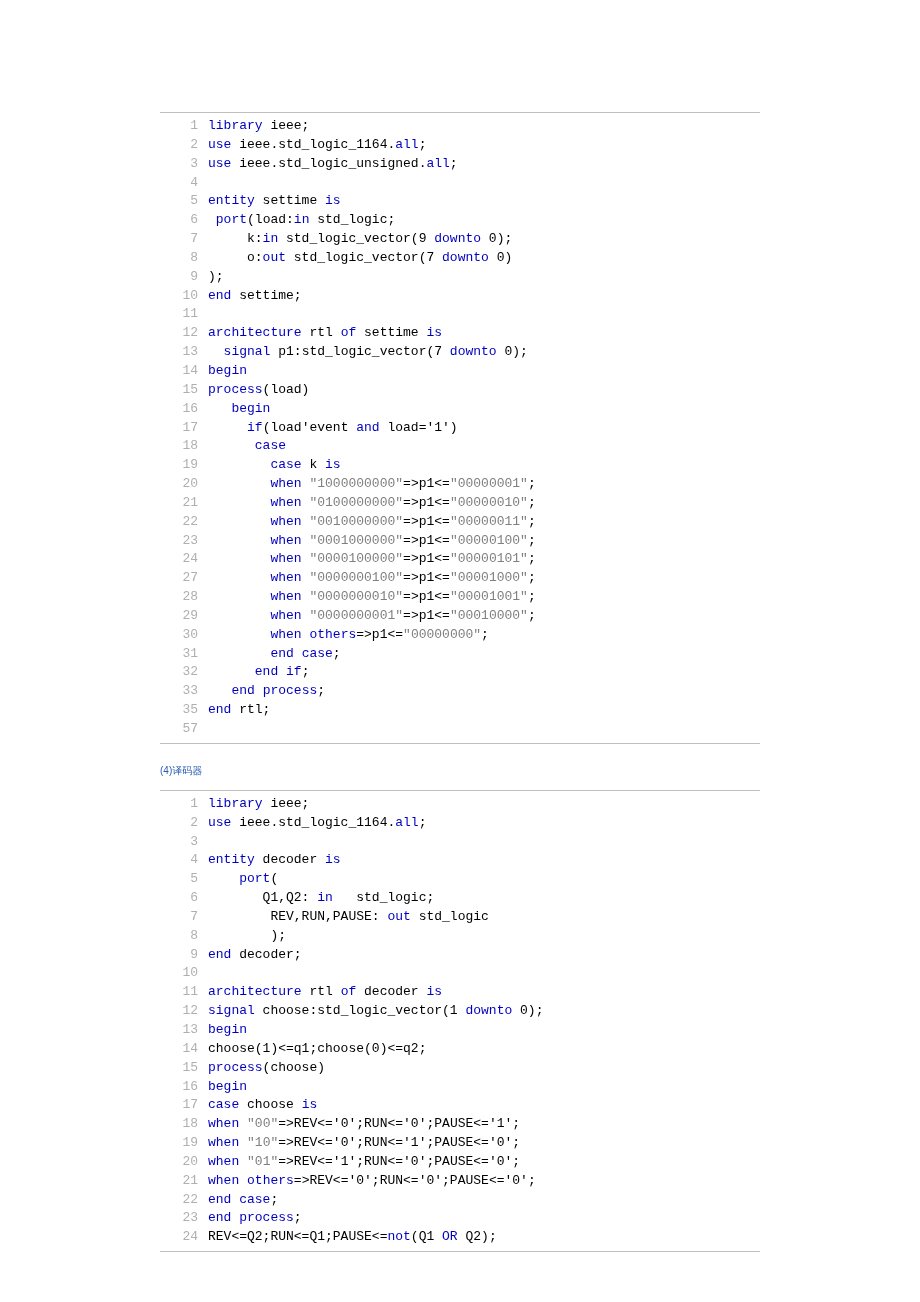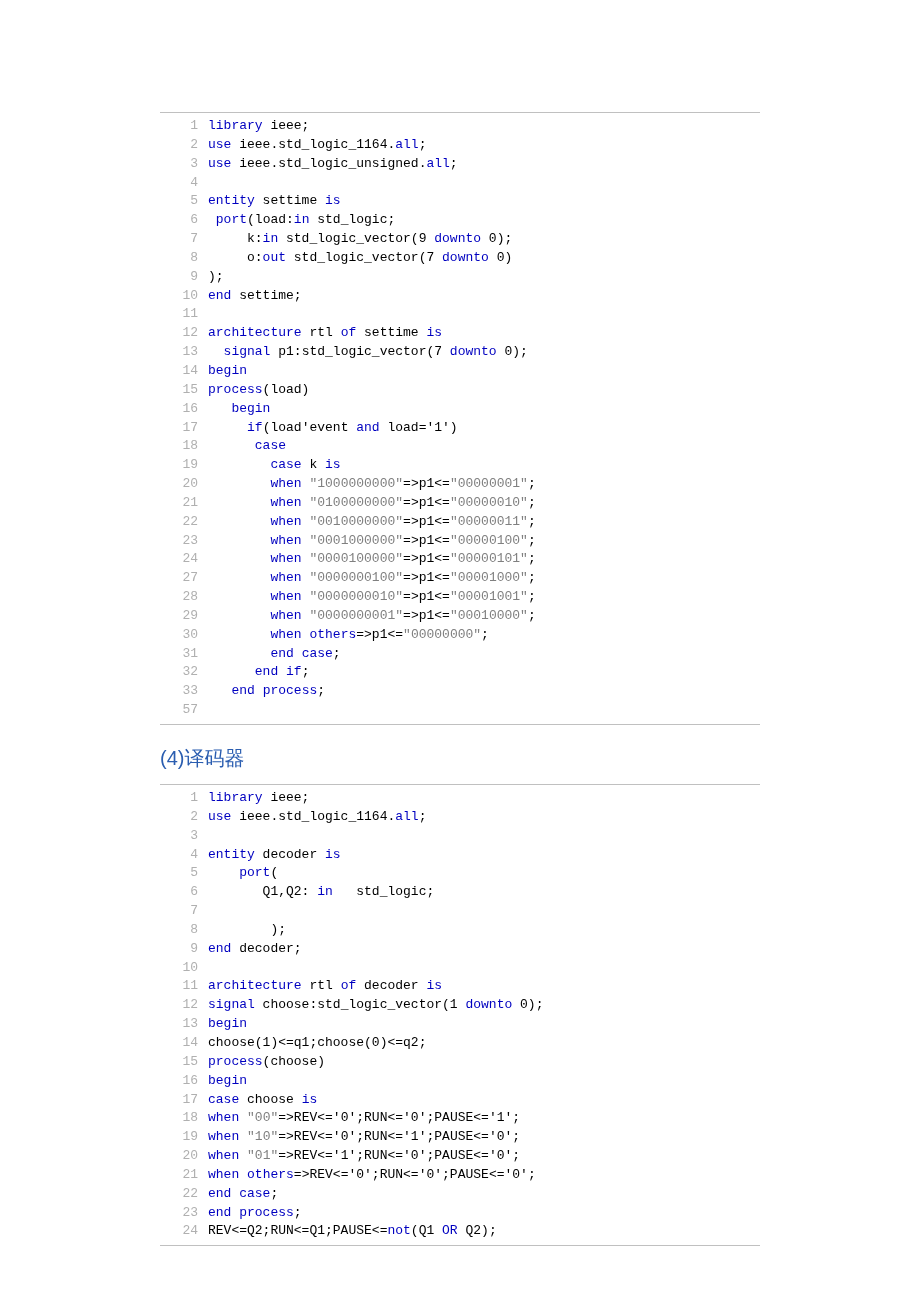--- a/index.html
+++ b/index.html
@@ -29,21 +29,21 @@
     text-align: right;
     color: #b0b0b0;
     padding-right: 10px;
     flex-shrink: 0;
   }
   .kw { color: #0000c0; font-weight: normal; }
   .id { color: #000000; }
   .str { color: #808080; }
   .heading {
     color: #2a5db0;
-    font-size: 20px;
+    font-size: 10px;
     margin: 20px 0 6px 0;
   }
 </style>
 </head>
 <body>
 
 <div class="code-block" id="cb1">
     <div class="code-line"><span class="ln">1</span><span><span class="kw">library</span><span class="id"> ieee;</span></span></div>
     <div class="code-line"><span class="ln">2</span><span><span class="kw">use</span><span class="id"> ieee.std_logic_1164.</span><span class="kw">all</span><span class="id">;</span></span></div>
     <div class="code-line"><span class="ln">3</span><span><span class="kw">use</span><span class="id"> ieee.std_logic_unsigned.</span><span class="kw">all</span><span class="id">;</span></span></div>
@@ -68,33 +68,34 @@
     <div class="code-line"><span class="ln">22</span><span><span class="id">        </span><span class="kw">when</span><span class="id"> </span><span class="str">"0010000000"</span><span class="id">=&gt;p1&lt;=</span><span class="str">"00000011"</span><span class="id">;</span></span></div>
     <div class="code-line"><span class="ln">23</span><span><span class="id">        </span><span class="kw">when</span><span class="id"> </span><span class="str">"0001000000"</span><span class="id">=&gt;p1&lt;=</span><span class="str">"00000100"</span><span class="id">;</span></span></div>
     <div class="code-line"><span class="ln">24</span><span><span class="id">        </span><span class="kw">when</span><span class="id"> </span><span class="str">"0000100000"</span><span class="id">=&gt;p1&lt;=</span><span class="str">"00000101"</span><span class="id">;</span></span></div>
     <div class="code-line"><span class="ln">27</span><span><span class="id">        </span><span class="kw">when</span><span class="id"> </span><span class="str">"0000000100"</span><span class="id">=&gt;p1&lt;=</span><span class="str">"00001000"</span><span class="id">;</span></span></div>
     <div class="code-line"><span class="ln">28</span><span><span class="id">        </span><span class="kw">when</span><span class="id"> </span><span class="str">"0000000010"</span><span class="id">=&gt;p1&lt;=</span><span class="str">"00001001"</span><span class="id">;</span></span></div>
     <div class="code-line"><span class="ln">29</span><span><span class="id">        </span><span class="kw">when</span><span class="id"> </span><span class="str">"0000000001"</span><span class="id">=&gt;p1&lt;=</span><span class="str">"00010000"</span><span class="id">;</span></span></div>
     <div class="code-line"><span class="ln">30</span><span><span class="id">        </span><span class="kw">when</span><span class="id"> </span><span class="kw">others</span><span class="id">=&gt;p1&lt;=</span><span class="str">"00000000"</span><span class="id">;</span></span></div>
     <div class="code-line"><span class="ln">31</span><span><span class="id">        </span><span class="kw">end</span><span class="id"> </span><span class="kw">case</span><span class="id">;</span></span></div>
     <div class="code-line"><span class="ln">32</span><span><span class="id">      </span><span class="kw">end</span><span class="id"> </span><span class="kw">if</span><span class="id">;</span></span></div>
     <div class="code-line"><span class="ln">33</span><span><span class="id">   </span><span class="kw">end</span><span class="id"> </span><span class="kw">process</span><span class="id">;</span></span></div>
+    <div class="code-line"><span class="ln">35</span><span><span class="kw">end</span><span class="id"> rtl;</span></span></div>
     <div class="code-line"><span class="ln">57</span><span></span></div>
   </div>
 
 <div class="heading">(4)译码器</div>
 
 <div class="code-block" id="cb2">
     <div class="code-line"><span class="ln">1</span><span><span class="kw">library</span><span class="id"> ieee;</span></span></div>
     <div class="code-line"><span class="ln">2</span><span><span class="kw">use</span><span class="id"> ieee.std_logic_1164.</span><span class="kw">all</span><span class="id">;</span></span></div>
     <div class="code-line"><span class="ln">3</span><span></span></div>
     <div class="code-line"><span class="ln">4</span><span><span class="kw">entity</span><span class="id"> decoder </span><span class="kw">is</span></span></div>
     <div class="code-line"><span class="ln">5</span><span><span class="id">    </span><span class="kw">port</span><span class="id">(</span></span></div>
     <div class="code-line"><span class="ln">6</span><span><span class="id">       Q1,Q2: </span><span class="kw">in</span><span class="id">   std_logic;</span></span></div>
-    <div class="code-line"><span class="ln">7</span></div>
+    <div class="code-line"><span class="ln">7</span><span><span class="id">        REV,RUN,PAUSE: </span><span class="kw">out</span><span class="id"> std_logic</span></span></div>
     <div class="code-line"><span class="ln">8</span><span><span class="id">        );</span></span></div>
     <div class="code-line"><span class="ln">9</span><span><span class="kw">end</span><span class="id"> decoder;</span></span></div>
     <div class="code-line"><span class="ln">10</span><span></span></div>
     <div class="code-line"><span class="ln">11</span><span><span class="kw">architecture</span><span class="id"> rtl </span><span class="kw">of</span><span class="id"> decoder </span><span class="kw">is</span></span></div>
     <div class="code-line"><span class="ln">12</span><span><span class="kw">signal</span><span class="id"> choose:std_logic_vector(1 </span><span class="kw">downto</span><span class="id"> 0);</span></span></div>
     <div class="code-line"><span class="ln">13</span><span><span class="kw">begin</span></span></div>
     <div class="code-line"><span class="ln">14</span><span><span class="id">choose(1)&lt;=q1;choose(0)&lt;=q2;</span></span></div>
     <div class="code-line"><span class="ln">15</span><span><span class="kw">process</span><span class="id">(choose)</span></span></div>
     <div class="code-line"><span class="ln">16</span><span><span class="kw">begin</span></span></div>
     <div class="code-line"><span class="ln">17</span><span><span class="kw">case</span><span class="id"> choose </span><span class="kw">is</span></span></div>

